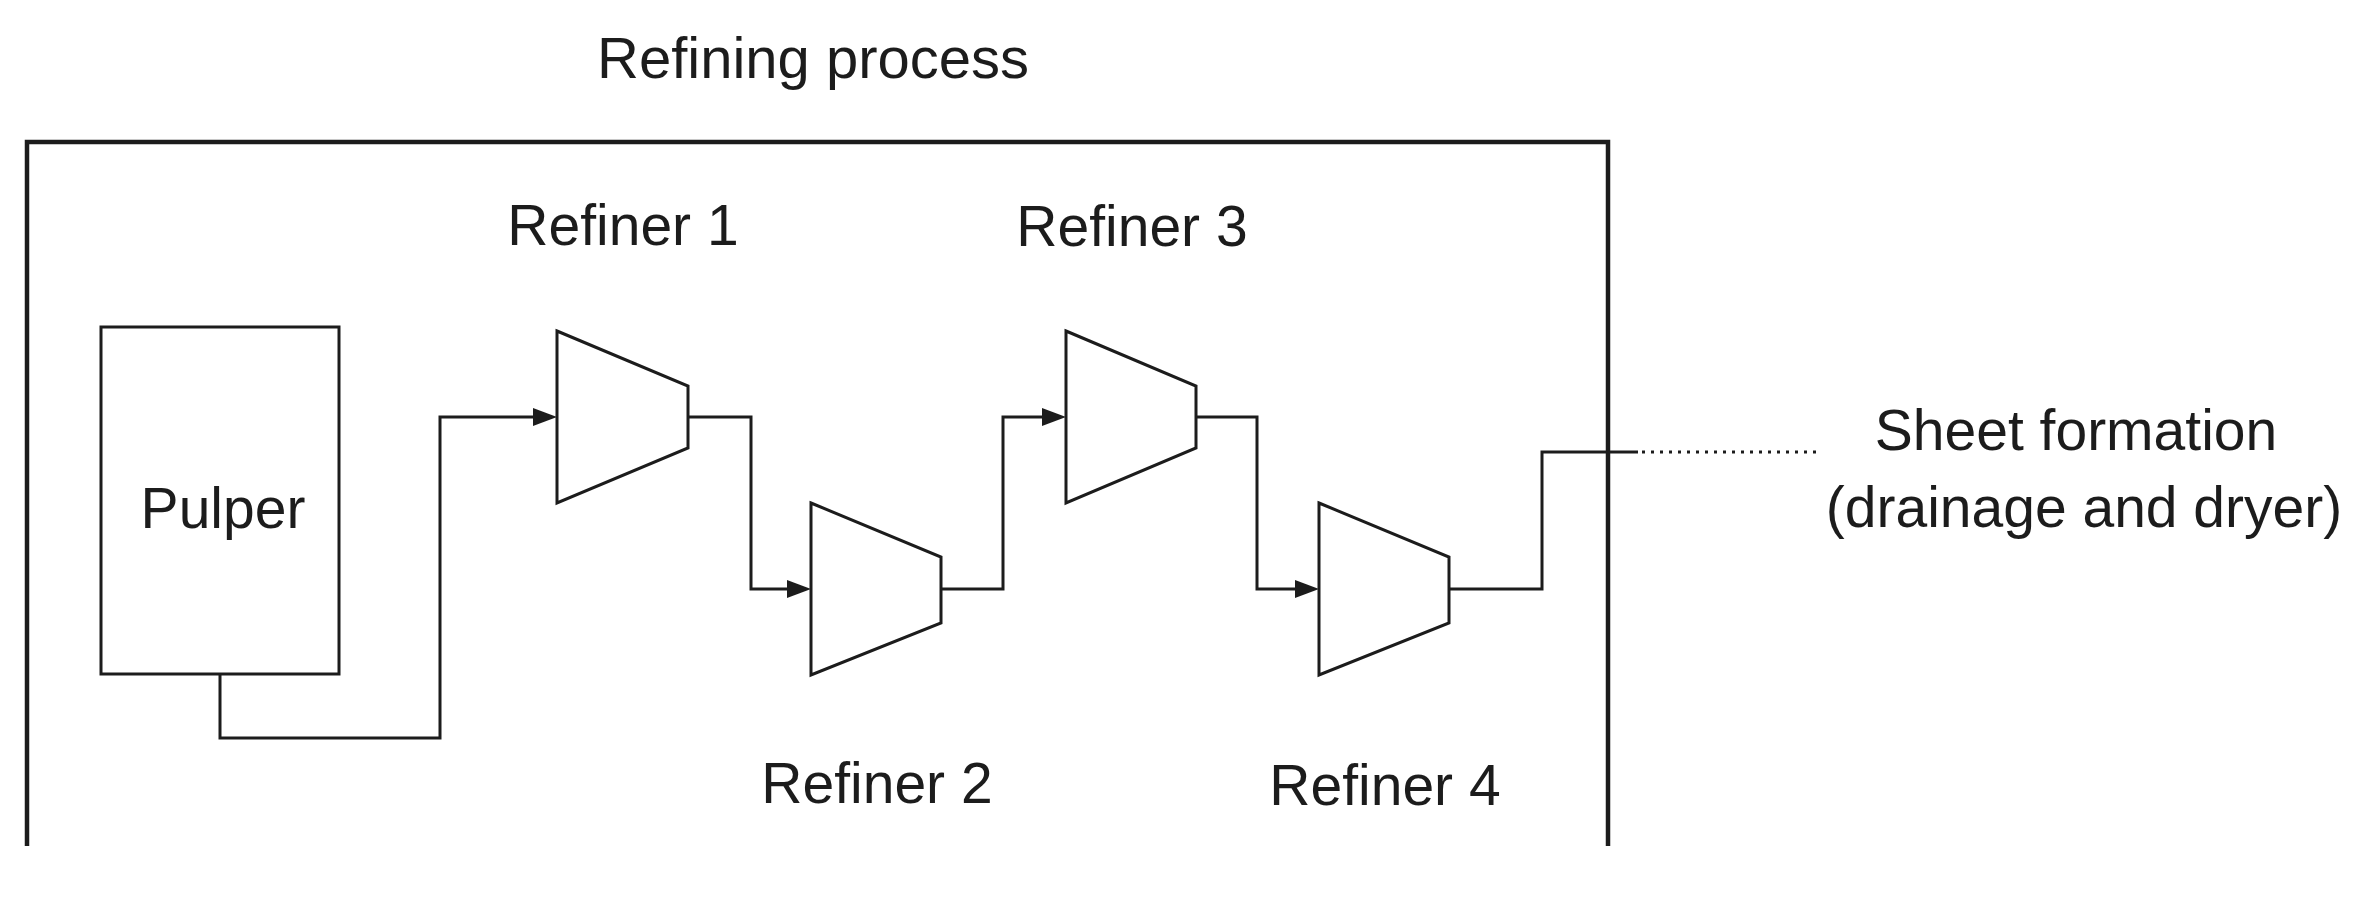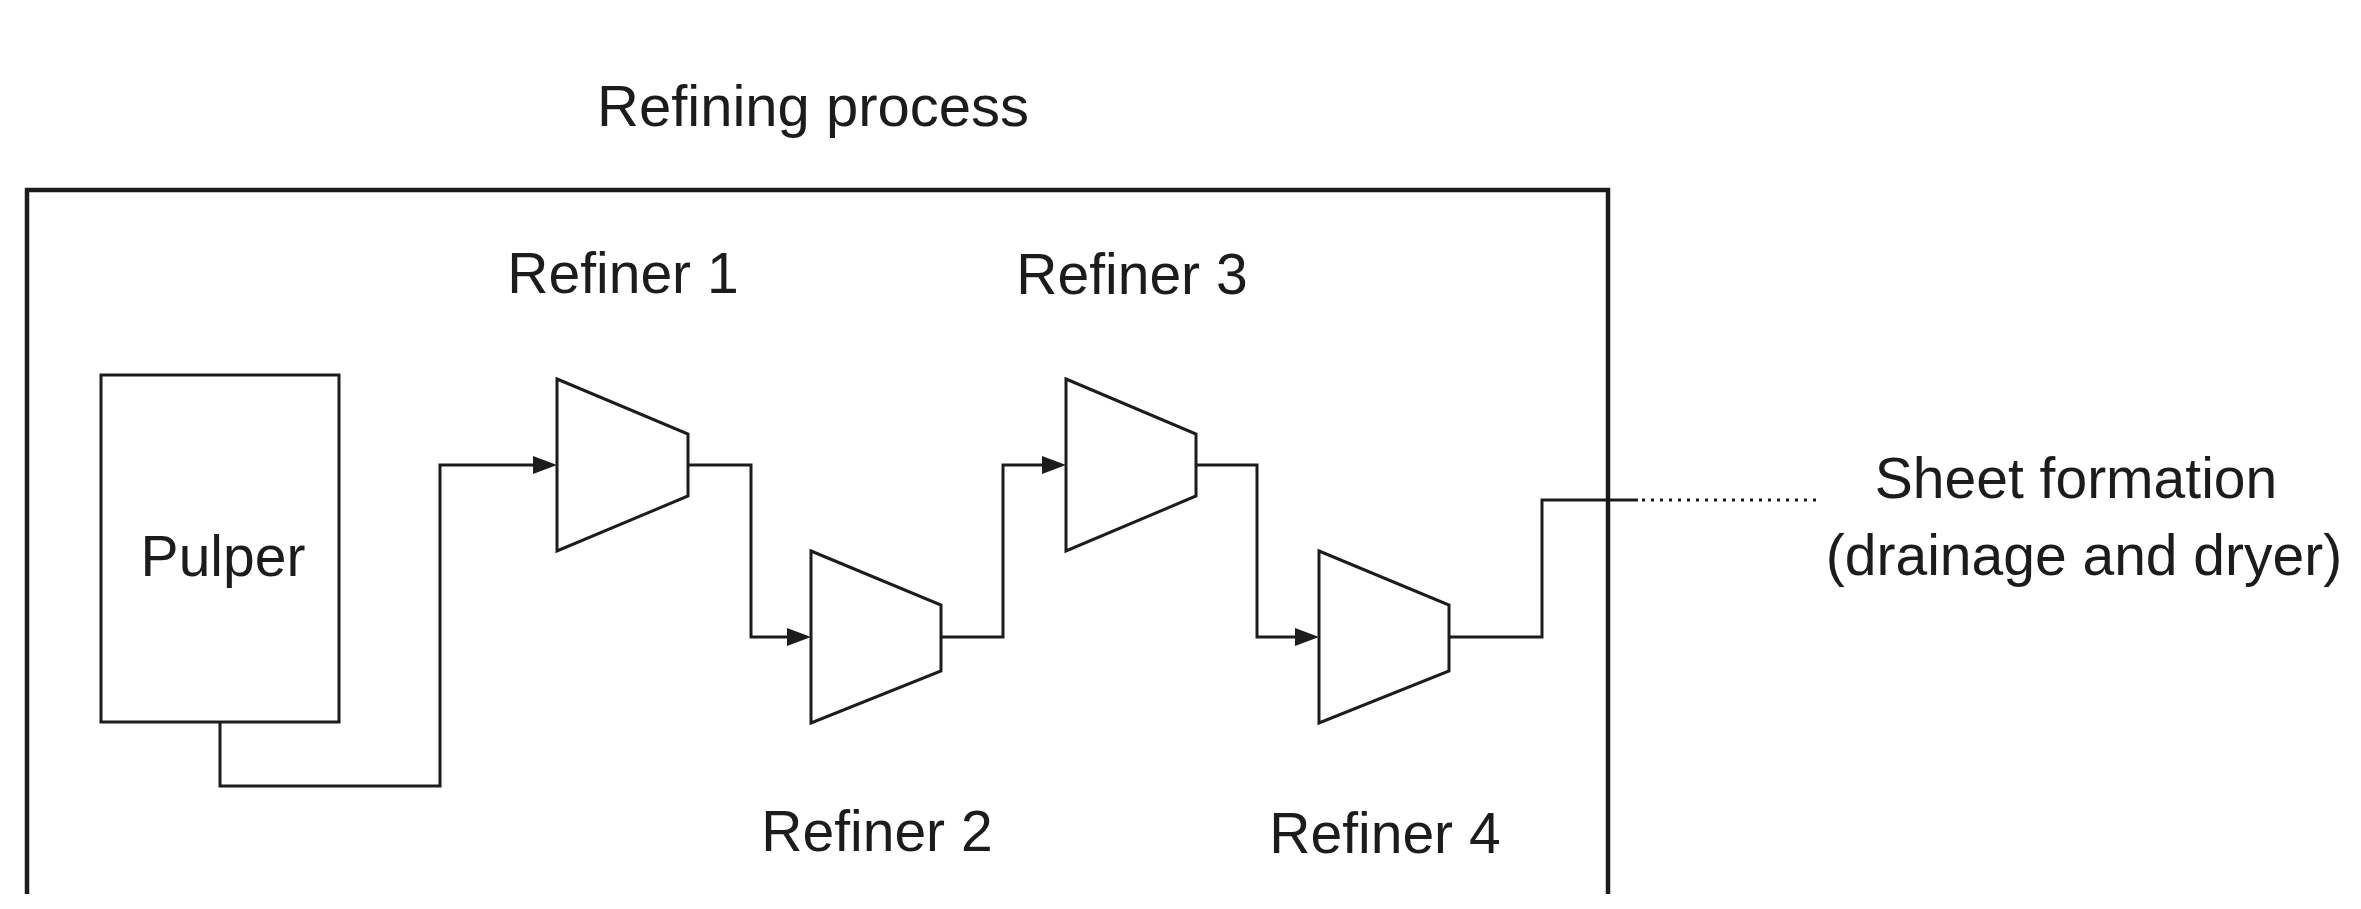--- a/index.html
+++ b/index.html
@@ -4,21 +4,20 @@
 <style>
   :root { --ink: #1c1c1c; --bg: #ffffff; }
   html, body { margin: 0; padding: 0; background: var(--bg); }
   .canvas {
     position: relative;
     width: 2361px;
     height: 846px;
     background: var(--bg);
     font-family: "Liberation Sans", "DejaVu Sans", sans-serif;
     overflow: hidden;
-    margin-top: 48px;
   }
   svg.diagram { position: absolute; left: 0; top: 0; width: 2361px; height: 909px; display: block; }
   .shape { fill: #ffffff; stroke: var(--ink); stroke-width: 3; stroke-linejoin: miter; }
   .frame { fill: none; stroke: var(--ink); stroke-width: 4.5; }
   .flow  { fill: none; stroke: var(--ink); stroke-width: 3; stroke-linejoin: miter; }
   .flow-dotted { fill: none; stroke: var(--ink); stroke-width: 3; stroke-dasharray: 3 6; }
   .arrowhead { fill: var(--ink); stroke: none; }
   text.lbl {
     fill: var(--ink);
     font-size: 57px;

